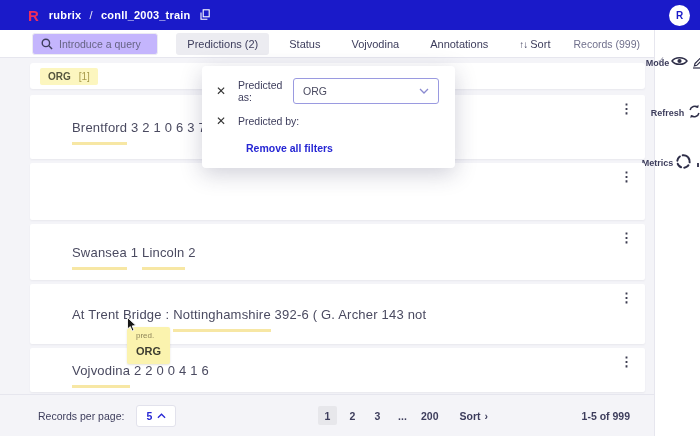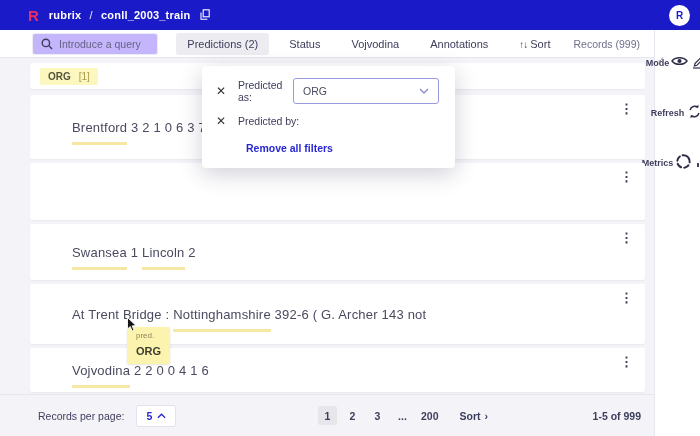--- a/index.html
+++ b/index.html
@@ -75,21 +75,21 @@
           padding-left:38px;flex:none;background:var(--bg);}
   .fp-label{font-size:10.5px;color:var(--navy);margin-right:12px;}
   .per-page{width:40px;height:22px;background:#fff;border:1px solid #e2e2ec;border-radius:3px;display:flex;
             align-items:center;justify-content:center;gap:5px;font-size:10.5px;color:var(--accent);font-weight:bold;}
   .pages{position:absolute;left:318px;display:flex;align-items:center;gap:6px;}
   .pg{min-width:19px;height:19px;display:flex;align-items:center;justify-content:center;font-size:10.5px;
       color:var(--navy);font-weight:bold;border-radius:2px;padding:0 3px;}
   .pg.active{background:#e7e7eb;}
   .next{font-size:10.5px;font-weight:bold;color:var(--navy);margin-left:12px;}
   .next .arr{margin-left:4px;}
-  .range{position:absolute;right:13px;font-size:10.5px;font-weight:bold;color:var(--navy);}
+  .range{position:absolute;right:24px;font-size:10.5px;font-weight:bold;color:var(--navy);}
 
   
   .side-label{font-size:9px;font-weight:bold;color:var(--navy);margin-top:14px;}
   .side-icon{margin-top:10px;position:relative;display:flex;align-items:center;justify-content:center;width:20px;height:18px;}
   .side-icon .chk{position:absolute;left:-12px;top:3px;font-size:9px;color:#8a8aa0;}
   .sgroup{display:flex;align-items:center;}
   .sgroup + .sgroup{margin-top:22px;}
   .sgroup:first-child{margin-top:12px;}
 </style>
 </head>

